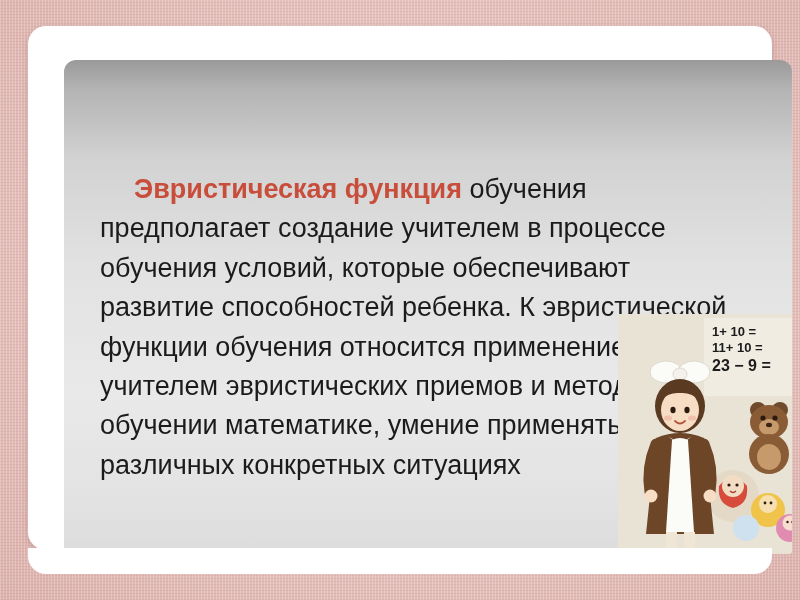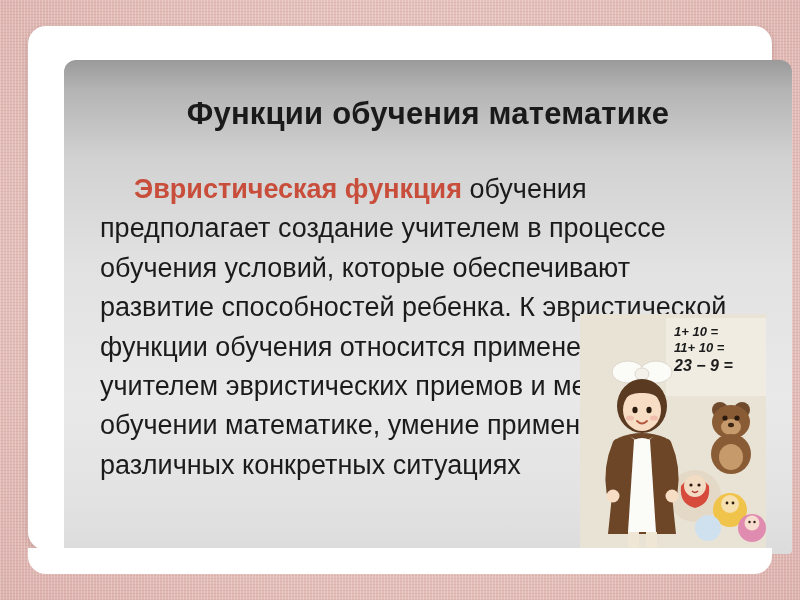--- a/index.html
+++ b/index.html
@@ -76,24 +76,23 @@
   .body-text .lead {
     font-weight: bold;
     color: #c84d3a;
   }
 
   
   .illustration {
     position: absolute;
     right: 0px;
     bottom: 0px;
-    width: 212px;
+    width: 174px;
     height: 240px;
     overflow: hidden;
-    font-style: italic;
   }
   .illu-svg { display: block; }
 
   .footer-strip {
     position: absolute;
     left: 28px;
     bottom: 26px;
     width: 744px;
     height: 26px;
     background: #ffffff;
@@ -102,21 +101,20 @@
 </style>
 </head>
 <body>
 
 <div class="slide-bg"></div>
 
 <div class="panel">
 
   <div class="content-area">
 
-    <div class="title">Функции обучения математике</div>
 
     <div class="body-text">
       <span class="lead">Эвристическая функция</span><span>  обучения предполагает создание учителем в процессе обучения условий, которые обеспечивают развитие способностей ребенка. К эвристической функции обучения относится применение учителем эвристических приемов и методов в обучении математике, умение применять их в различных конкретных ситуациях</span>
     </div>
 
     <div class="illustration">
       <svg class="illu-svg" width="186" height="240" viewBox="0 0 186 240" xmlns="http://www.w3.org/2000/svg">
 
         <rect x="0" y="0" width="186" height="240" fill="#f3efe6"></rect>
         <rect x="0" y="0" width="186" height="240" fill="#e9e3d6"></rect>

